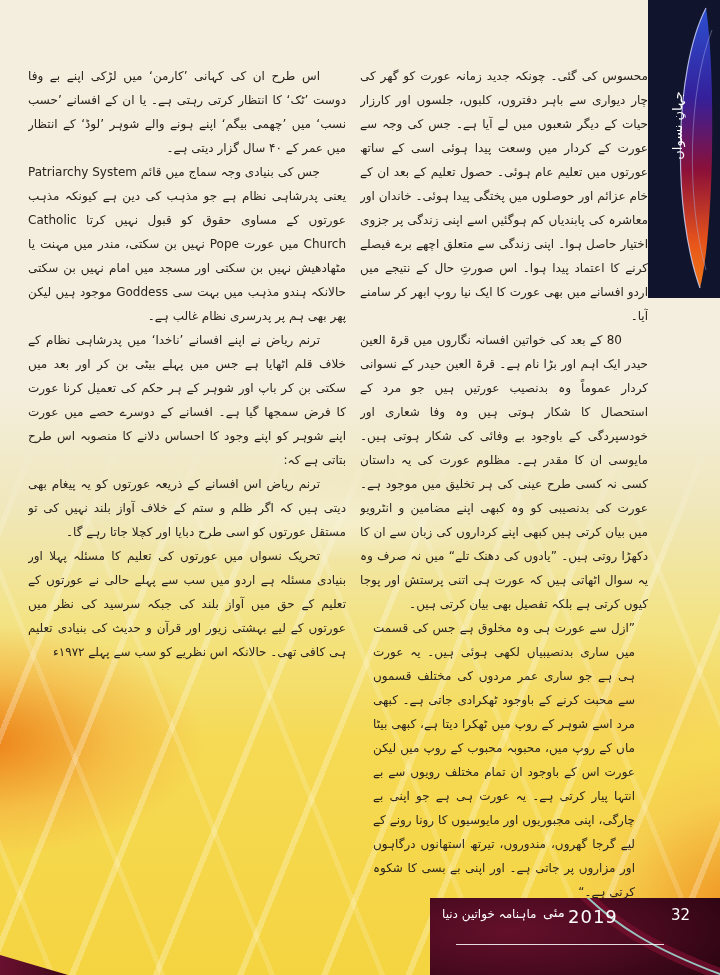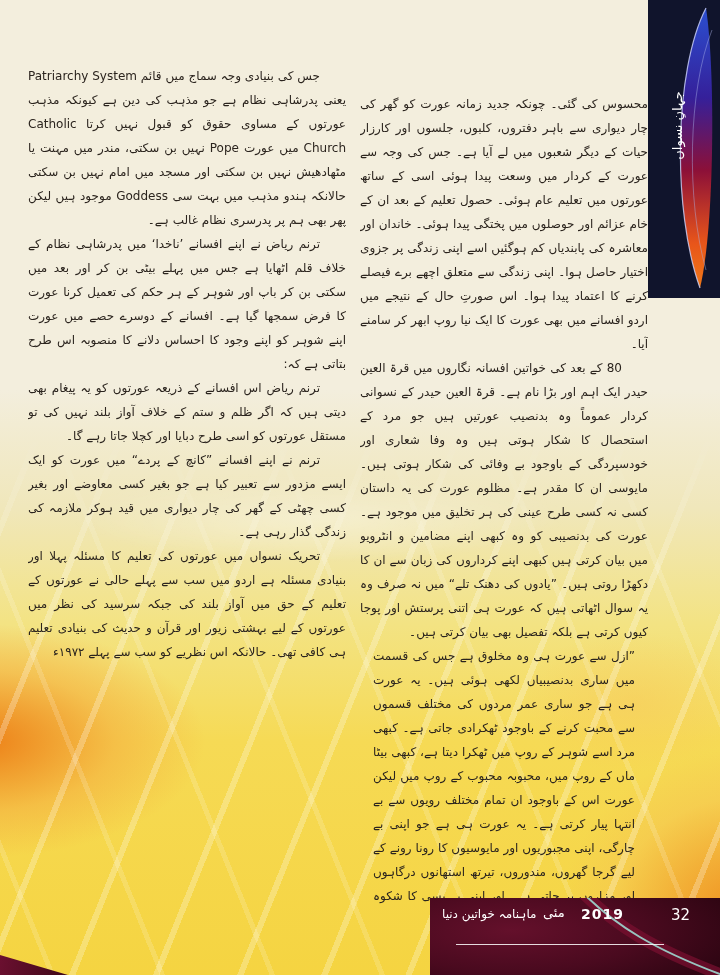--- a/index.html
+++ b/index.html
@@ -19,60 +19,60 @@
       radial-gradient(46% 11% at 44% 16%, rgba(255,255,255,.55) 0%, rgba(255,255,255,0) 75%),
       repeating-linear-gradient(112deg, rgba(255,255,255,0) 0 34px, rgba(255,255,255,.26) 34px 40px, rgba(255,255,255,0) 40px 78px),
       repeating-linear-gradient(68deg, rgba(255,255,255,0) 0 46px, rgba(255,255,255,.16) 46px 51px, rgba(255,255,255,0) 51px 102px);
     -webkit-mask-image:linear-gradient(180deg, rgba(0,0,0,0) 0%, #000 26%);
             mask-image:linear-gradient(180deg, rgba(0,0,0,0) 0%, #000 26%); }
 
   
   .content { position:absolute; left:28px; top:64px; width:620px; display:flex; gap:14px; z-index:2; }
   .col { direction:rtl; color:#2b241e; font-size:12px; line-height:24px; text-align:justify; overflow:hidden; }
   .col-left  { width:318px; height:848px; }
-  .col-right { width:288px; height:845px;margin-top:28px; }
+  .col-right { width:288px; height:845px; }
   .para { margin:0; }
   .indent { text-indent:26px; }
   .quote { margin:0; padding:0 13px; }
 
   
   .side-strip { position:absolute; right:0; top:0; width:72px; height:298px; z-index:3; }
   .side-strip svg { display:block; }
   .strip-label { position:absolute; left:-26px; top:118px; width:110px; text-align:center;
     transform:rotate(-90deg); color:#ffffff; font-size:13px; letter-spacing:1px; direction:rtl; }
 
   
   .footer-bar { position:absolute; left:430px; top:898px; width:290px; height:77px; z-index:4; overflow:hidden;
     background:radial-gradient(130% 150% at 28% 42%, #64102b 0%, #4a0a1f 35%, #27040f 70%, #120208 100%); }
   .footer-bar svg { position:absolute; inset:0; }
   .footer-text { position:absolute; left:0; top:0; width:100%; height:100%; color:#fff; }
   .magazine-name { position:absolute; left:12px; top:9px; font-size:12px; direction:rtl; }
   .issue-month   { position:absolute; left:103px; top:7px; font-size:13px; direction:rtl;margin-left:10px; }
-  .issue-year    { position:absolute; left:138px; top:8px; font-size:14px; font-weight:bold; letter-spacing:1px;margin-left:13px; }
+  .issue-year    { position:absolute; left:138px; top:8px; font-size:18px; font-weight:normal; letter-spacing:1px; }
   .page-number   { position:absolute; right:30px; top:8px; font-size:15px; font-weight:normal; }
   .footer-rule   { position:absolute; left:26px; top:46px; width:208px; height:1px; background:rgba(255,255,255,.85); }
 
   .corner-wedge { position:absolute; left:0; bottom:0; width:68px; height:20px; z-index:3;
     background:linear-gradient(100deg,#6b1030,#3f0818); clip-path:polygon(0 0, 100% 100%, 0 100%); }
 </style>
 </head>
 <body>
 
 <div class="page">
 
   <div class="bg-orange-left"></div>
   <div class="bg-orange-br"></div>
   <div class="bg-rays"></div>
 
   <main class="content">
     <section class="col col-left">
+      <p class="para indent">اس طرح ان کی کہانی ’کارمن‘ میں لڑکی اپنے بے وفا دوست ’ٹک‘ کا انتظار کرتی رہتی ہے۔ یا ان کے افسانے ’حسب نسب‘ میں ’چھمی بیگم‘ اپنے ہونے والے شوہر ’لوڈ‘ کے انتظار میں عمر کے ۴۰ سال گزار دیتی ہے۔</p>
       <p class="para indent">جس کی بنیادی وجہ سماج میں قائم Patriarchy System یعنی پدرشاہی نظام ہے جو مذہب کی دین ہے کیونکہ مذہب عورتوں کے مساوی حقوق کو قبول نہیں کرتا Catholic Church میں عورت Pope نہیں بن سکتی، مندر میں مہنت یا مٹھادھیش نہیں بن سکتی اور مسجد میں امام نہیں بن سکتی حالانکہ ہندو مذہب میں بہت سی Goddess موجود ہیں لیکن پھر بھی ہم پر پدرسری نظام غالب ہے۔</p>
       <p class="para indent">ترنم ریاض نے اپنے افسانے ’ناخدا‘ میں پدرشاہی نظام کے خلاف قلم اٹھایا ہے جس میں پہلے بیٹی بن کر اور بعد میں سکتی بن کر باپ اور شوہر کے ہر حکم کی تعمیل کرنا عورت کا فرض سمجھا گیا ہے۔ افسانے کے دوسرے حصے میں عورت اپنے شوہر کو اپنے وجود کا احساس دلانے کا منصوبہ اس طرح بتاتی ہے کہ:</p>
       <p class="para indent">ترنم ریاض اس افسانے کے ذریعہ عورتوں کو یہ پیغام بھی دیتی ہیں کہ اگر ظلم و ستم کے خلاف آواز بلند نہیں کی تو مستقل عورتوں کو اسی طرح دبایا اور کچلا جاتا رہے گا۔</p>
-      <p class="para indent">ترنم نے اپنے افسانے ”کانچ کے پردے“ میں عورت کو ایک ایسے مزدور سے تعبیر کیا ہے جو بغیر کسی معاوضے اور بغیر کسی چھٹی کے گھر کی چار دیواری میں قید ہوکر ملازمہ کی زندگی گذار رہی ہے۔</p>
       <p class="para indent">تحریک نسواں میں عورتوں کی تعلیم کا مسئلہ پہلا اور بنیادی مسئلہ ہے اردو میں سب سے پہلے حالی نے عورتوں کے تعلیم کے حق میں آواز بلند کی جبکہ سرسید کی نظر میں عورتوں کے لیے بہشتی زیور اور قرآن و حدیث کی بنیادی تعلیم ہی کافی تھی۔ حالانکہ اس نظریے کو سب سے پہلے ۱۹۷۲ء</p>
     </section>
     <section class="col col-right">
       <p class="para">محسوس کی گئی۔ چونکہ جدید زمانہ عورت کو گھر کی چار دیواری سے باہر دفتروں، کلبوں، جلسوں اور کارزار حیات کے دیگر شعبوں میں لے آیا ہے۔ جس کی وجہ سے عورت کے کردار میں وسعت پیدا ہوئی اسی کے ساتھ عورتوں میں تعلیم عام ہوئی۔ حصول تعلیم کے بعد ان کے خام عزائم اور حوصلوں میں پختگی پیدا ہوئی۔ خاندان اور معاشرہ کی پابندیاں کم ہوگئیں اسے اپنی زندگی پر جزوی اختیار حاصل ہوا۔ اپنی زندگی سے متعلق اچھے برے فیصلے کرنے کا اعتماد پیدا ہوا۔ اس صورتِ حال کے نتیجے میں اردو افسانے میں بھی عورت کا ایک نیا روپ ابھر کر سامنے آیا۔</p>
       <p class="para indent">80 کے بعد کی خواتین افسانہ نگاروں میں قرۃ العین حیدر ایک اہم اور بڑا نام ہے۔ قرۃ العین حیدر کے نسوانی کردار عموماً وہ بدنصیب عورتیں ہیں جو مرد کے استحصال کا شکار ہوتی ہیں وہ وفا شعاری اور خودسپردگی کے باوجود بے وفائی کی شکار ہوتی ہیں۔ مایوسی ان کا مقدر ہے۔ مظلوم عورت کی یہ داستان کسی نہ کسی طرح عینی کی ہر تخلیق میں موجود ہے۔ عورت کی بدنصیبی کو وہ کبھی اپنے مضامین و انٹرویو میں بیان کرتی ہیں کبھی اپنے کرداروں کی زبان سے ان کا دکھڑا روتی ہیں۔ ”یادوں کی دھنک تلے“ میں نہ صرف وہ یہ سوال اٹھاتی ہیں کہ عورت ہی اتنی پرستش اور پوجا کیوں کرتی ہے بلکہ تفصیل بھی بیان کرتی ہیں۔</p>
       <p class="quote">”ازل سے عورت ہی وہ مخلوق ہے جس کی قسمت میں ساری بدنصیبیاں لکھی ہوئی ہیں۔ یہ عورت ہی ہے جو ساری عمر مردوں کی مختلف قسموں سے محبت کرنے کے باوجود ٹھکرادی جاتی ہے۔ کبھی مرد اسے شوہر کے روپ میں ٹھکرا دیتا ہے، کبھی بیٹا ماں کے روپ میں، محبوبہ محبوب کے روپ میں لیکن عورت اس کے باوجود ان تمام مختلف رویوں سے بے انتہا پیار کرتی ہے۔ یہ عورت ہی ہے جو اپنی بے چارگی، اپنی مجبوریوں اور مایوسیوں کا رونا رونے کے لیے گرجا گھروں، مندوروں، تیرتھ استھانوں درگاہوں اور مزاروں پر جاتی ہے۔ اور اپنی بے بسی کا شکوہ کرتی ہے۔“</p>
 
     </section>
   </main>
 

